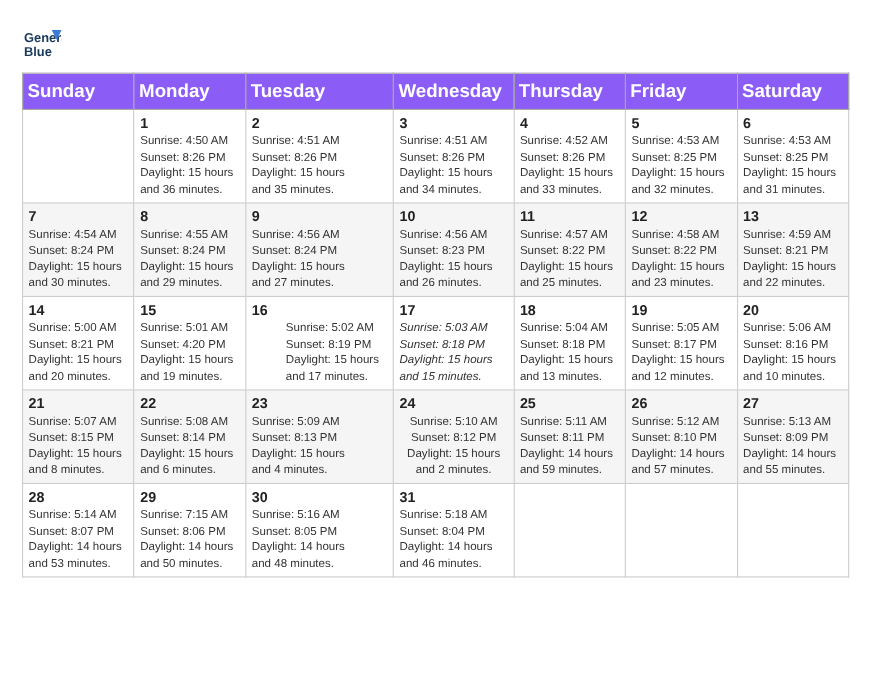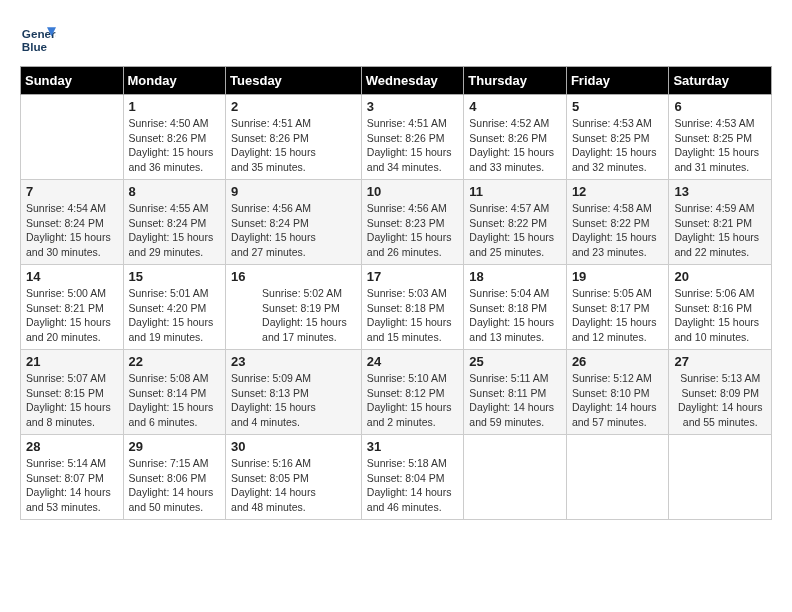--- a/index.html
+++ b/index.html
@@ -37,25 +37,25 @@
     .location-title {
       font-size: 18px;
       color: #333;
     }
     table {
       width: 100%;
       border-collapse: collapse;
       font-size: 11px;
     }
     thead tr th {
-      background: #000000;
+      background: #8b5cf6;
       color: #fff;
       padding: 6px 4px;
       text-align: left;
-      font-size: 13px;
+      font-size: 17px;
       font-weight: bold;
       border: 1px solid #aaa;
     }
     tbody tr td {
       border: 1px solid #ccc;
       vertical-align: top;
       padding: 4px 5px;
       min-height: 70px;
       height: 85px;
       background: #fff;
@@ -226,21 +226,21 @@
         </td>
         <td>
           <span class="day-num">16</span>
           <div class="day-info" style="white-space: pre-line; margin-left: 31px;">Sunrise: 5:02 AM
 Sunset: 8:19 PM
 Daylight: 15 hours
 and 17 minutes.</div>
         </td>
         <td>
           <span class="day-num">17</span>
-          <div class="day-info" style="white-space: pre-line;">Sunrise: 5:03 AM
+          <div class="day-info" style="white-space: pre-line; font-style: italic;">Sunrise: 5:03 AM
 Sunset: 8:18 PM
 Daylight: 15 hours
 and 15 minutes.</div>
         </td>
         <td>
           <span class="day-num">18</span>
           <div class="day-info" style="white-space: pre-line;">Sunrise: 5:04 AM
 Sunset: 8:18 PM
 Daylight: 15 hours
 and 13 minutes.</div>
@@ -277,42 +277,42 @@
         </td>
         <td>
           <span class="day-num">23</span>
           <div class="day-info" style="white-space: pre-line;">Sunrise: 5:09 AM
 Sunset: 8:13 PM
 Daylight: 15 hours
 and 4 minutes.</div>
         </td>
         <td>
           <span class="day-num">24</span>
-          <div class="day-info" style="white-space: pre-line;">Sunrise: 5:10 AM
+          <div class="day-info" style="white-space: pre-line; text-align: center;">Sunrise: 5:10 AM
 Sunset: 8:12 PM
 Daylight: 15 hours
 and 2 minutes.</div>
         </td>
         <td>
           <span class="day-num">25</span>
           <div class="day-info" style="white-space: pre-line;">Sunrise: 5:11 AM
 Sunset: 8:11 PM
 Daylight: 14 hours
 and 59 minutes.</div>
         </td>
         <td>
           <span class="day-num">26</span>
           <div class="day-info" style="white-space: pre-line;">Sunrise: 5:12 AM
 Sunset: 8:10 PM
 Daylight: 14 hours
 and 57 minutes.</div>
         </td>
         <td>
           <span class="day-num">27</span>
-          <div class="day-info" style="white-space: pre-line; text-align: center;">Sunrise: 5:13 AM
+          <div class="day-info" style="white-space: pre-line;">Sunrise: 5:13 AM
 Sunset: 8:09 PM
 Daylight: 14 hours
 and 55 minutes.</div>
         </td>
       </tr>
       <tr>
         <td>
           <span class="day-num">28</span>
           <div class="day-info" style="white-space: pre-line;">Sunrise: 5:14 AM
 Sunset: 8:07 PM

